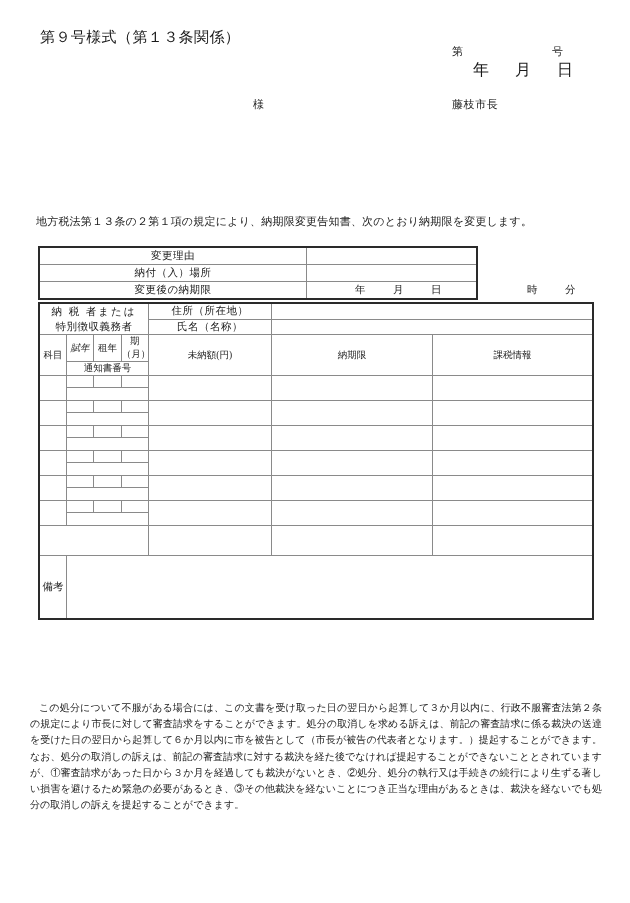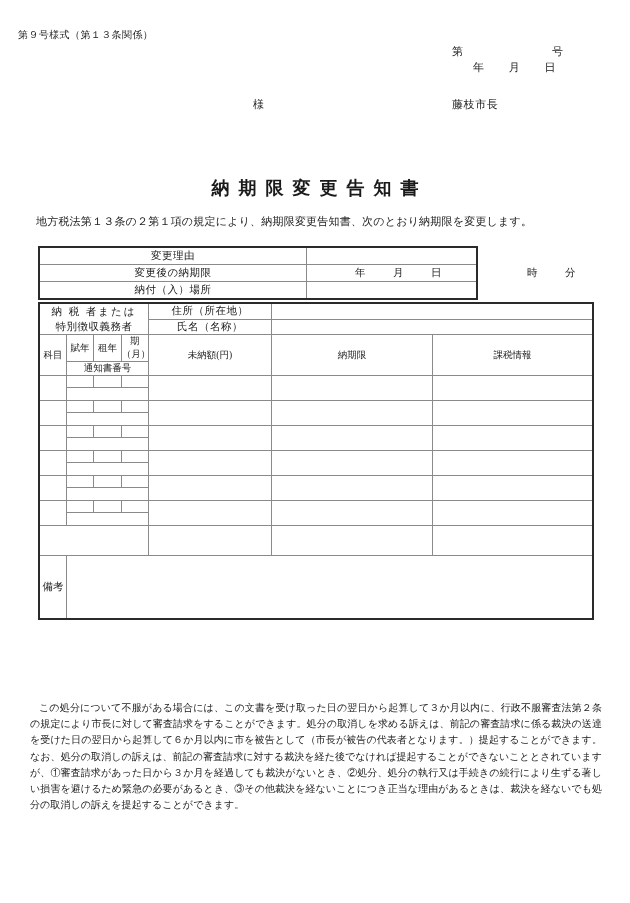--- a/index.html
+++ b/index.html
@@ -19,44 +19,44 @@
   .page {
     position: relative;
     width: 630px;
     height: 903px;
     box-sizing: border-box;
   }
 
   
   .form-no {
     position: absolute;
-    left: 18px;
+    left: 40px;
     top: 28px;
-    font-size: 10px;
+    font-size: 15px;
     letter-spacing: 0.4px;
     white-space: nowrap;
   }
   .doc-number {
     position: absolute;
     left: 452px;
     top: 44px;
     font-size: 11px;
     width: 130px;
     white-space: nowrap;
   }
   .doc-number .no-mark {
     position: absolute;
     left: 100px;
     top: 0;
   }
   .doc-date {
     position: absolute;
     left: 473px;
     top: 60px;
-    font-size: 11px;
+    font-size: 16px;
     white-space: nowrap;
   }
   .doc-date span { margin-right: 22px; }
   .doc-date span:last-child { margin-right: 0; }
 
   .addressee {
     position: absolute;
     left: 253px;
     top: 97px;
     font-size: 11px;
@@ -152,21 +152,21 @@
     line-height: 1.45;
     letter-spacing: 0.5px;
     font-size: 10.5px;
   }
   .tax-payer-label .ln1 { letter-spacing: 2px; }
   .addr-label { width: 122px; height: 40px; letter-spacing: 0.5px; }
   .name-label { width: 122px; height: 40px; letter-spacing: 0.5px; }
   .blank-wide { }
 
   .hdr-kamoku { width: 38px; margin-left: 32px; }
-  .hdr-fuyear { width: 36px; }
+  .hdr-fuyear { width: 36px; font-style: italic; }
   .hdr-wayear { width: 36px; }
   .hdr-kimonth { width: 38px; }
   .hdr-mino { width: 78px; }
   .hdr-kigen { width: 228px; }
   .hdr-info { width: 100px; }
 
   .hdr-top td { height: 11px; font-size: 9.5px; }
   .hdr-bottom td { height: 11px; font-size: 9.5px; }
 
   .data-top td { height: 11px; }
@@ -204,41 +204,40 @@
 
   <div class="doc-date">
     <span>年</span>
     <span>月</span>
     <span>日</span>
   </div>
 
   <div class="addressee">様</div>
   <div class="issuer">藤枝市長</div>
 
-  <div class="doc-title">納期限変更告知書</div>
 
   <div class="lead">地方税法第１３条の２第１項の規定により、納期限変更告知書、次のとおり納期限を変更します。</div>
 
   <table class="table-reason">
     <tbody>
         <tr>
       <td class="label-cell">変更理由</td>
+      <td></td>
+    </tr>
+    <tr>
+      <td class="label-cell">納付（入）場所</td>
       <td></td>
     </tr>
     <tr>
       <td class="label-cell">変更後の納期限</td>
       <td>
         <span class="datetime-row">
           <i class="dt-y">年</i><i class="dt-m">月</i><i class="dt-d">日</i><i class="dt-h">時</i><i>分</i>
         </span>
       </td>
-    </tr>
-    <tr>
-      <td class="label-cell">納付（入）場所</td>
-      <td></td>
     </tr>
   </tbody>
     </table>
 
   <table class="table-main">
 
     <tbody>
         <tr>
       <td class="tax-payer-label" colspan="4" rowspan="2">
         <span class="ln1">納 税 者または</span><br>

